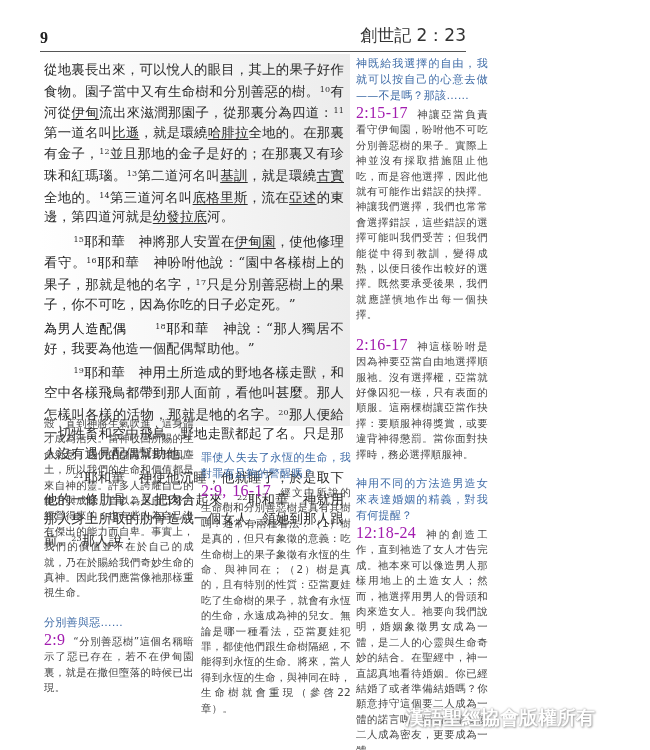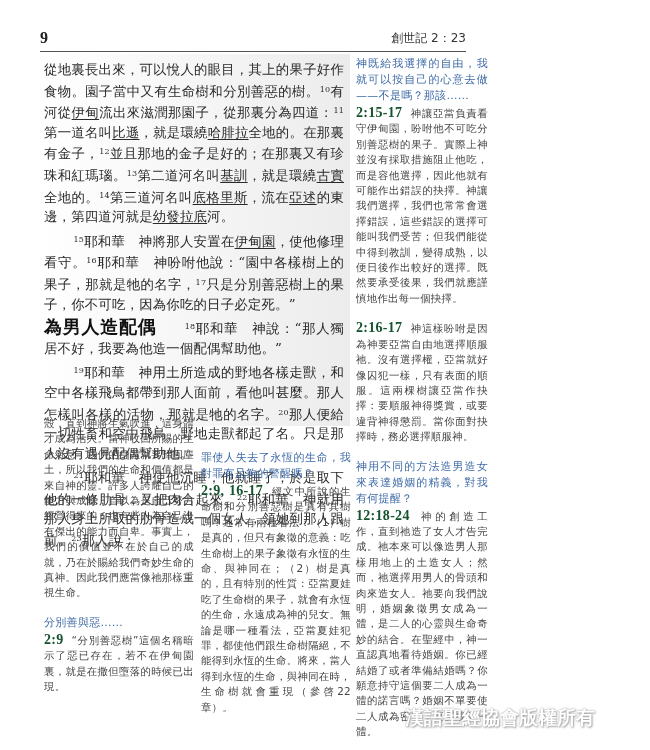--- a/index.html
+++ b/index.html
@@ -6,47 +6,47 @@
     html, body { width: 650px; height: 750px; background: #ffffff; overflow: hidden; }
     body { position: relative; font-family: "DejaVu Serif", "Liberation Serif", serif; color: #222; }
 
     .page-header {
       position: absolute; left: 40px; top: 26px; width: 426px; height: 26px;
       border-bottom: 1px solid #555;
       display: flex; justify-content: space-between; align-items: flex-end;
       padding-bottom: 4px;
     }
     .page-number { font-family: "Liberation Serif", serif; font-weight: bold; font-size: 16px; color: #222; }
-    .running-head { font-family: "DejaVu Sans", sans-serif; font-size: 12px; color: #333; }
+    .running-head { font-family: "DejaVu Sans", sans-serif; font-size: 17px; color: #333; }
 
     .scripture-box {
       position: absolute; left: 40px; top: 54px; width: 310px; height: 372px;
       background: linear-gradient(to right, #ffffff 0%, #f4f4f4 60%, #ececec 100%);
       padding: 6px 6px 0 4px;
     }
     .scripture {
       font-family: "DejaVu Serif", serif; font-size: 13.4px; line-height: 19.6px;
       color: #2a2a2a; letter-spacing: 0.2px; text-align: justify;
     }
     .scripture p { margin-bottom: 3px; }
     .scripture p.indent { text-indent: 2.2em; }
     .scripture u { text-decoration: underline; text-underline-offset: 2px; }
     .scripture sup { font-size: 8px; vertical-align: 4px; }
-    .section-heading { font-family: "DejaVu Sans", sans-serif; font-weight: bold; font-size: 18px; color: #111; }
+    .section-heading { font-family: "DejaVu Sans", sans-serif; font-weight: normal; font-size: 13px; color: #111; }
 
     .col {
       position: absolute; font-family: "DejaVu Sans", sans-serif; font-size: 10.4px;
       line-height: 15.4px; color: #444; text-align: justify; letter-spacing: 0.3px;
     }
     .col-left { left: 44px; top: 416px; width: 150px; }
     .col-mid { left: 201px; top: 450px; width: 150px; }
     .col-right { left: 356px; top: 56px; width: 132px; }
 
     .note-q { color: #3d6aa6; font-size: 11px; line-height: 16px; margin-bottom: 1px; }
-    .note-ref { font-family: "Liberation Serif", serif; font-weight: bold; color: #14532d; font-size: 14px; margin-right: 8px; }
+    .note-ref { font-family: "Liberation Serif", serif; font-weight: normal; color: #a21caf; font-size: 16px; margin-right: 8px; }
     .note { margin-bottom: 14px; }
     .note-body { color: #444; }
 
     .watermark {
       position: absolute; left: 405px; top: 705px; font-family: "DejaVu Sans", sans-serif;
       font-size: 19px; font-weight: bold; color: #ffffff; letter-spacing: 0px;
       text-shadow: 0 0 2px #999, 1px 1px 2px #aaa;
     }
   </style>
 </head>

